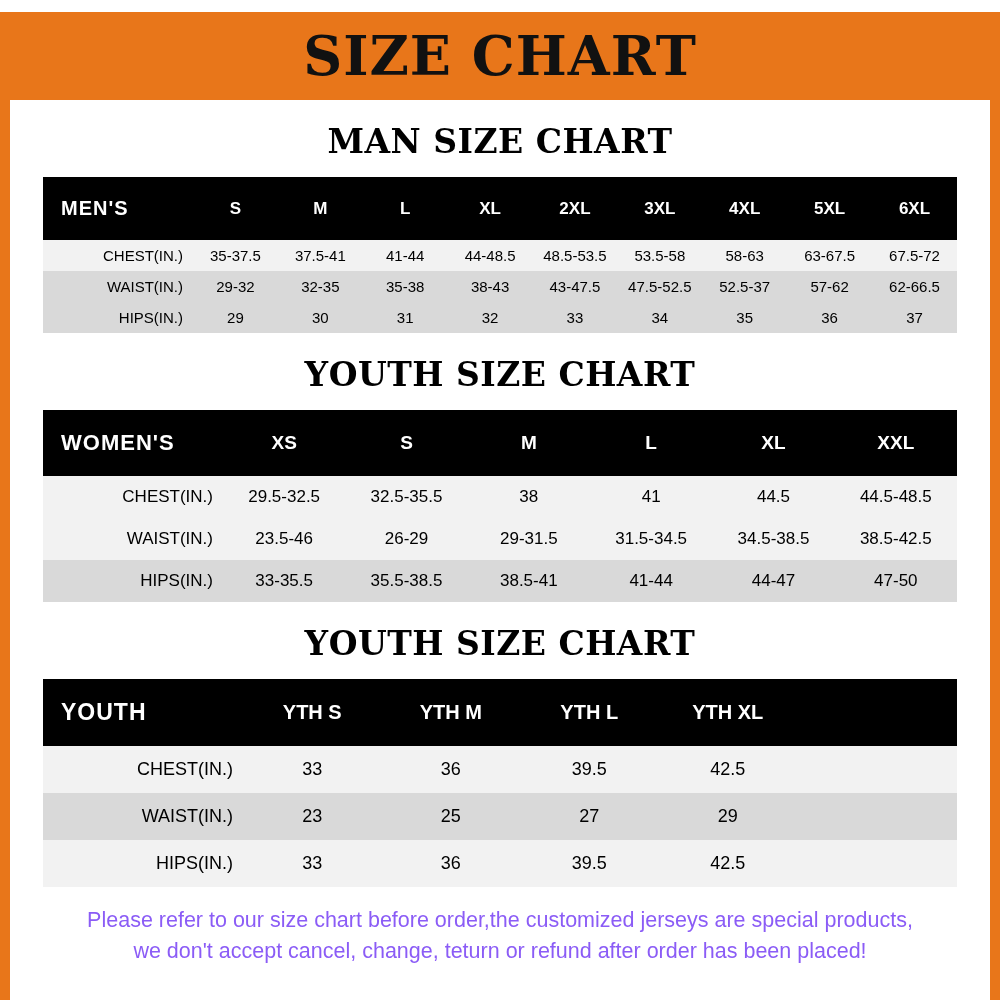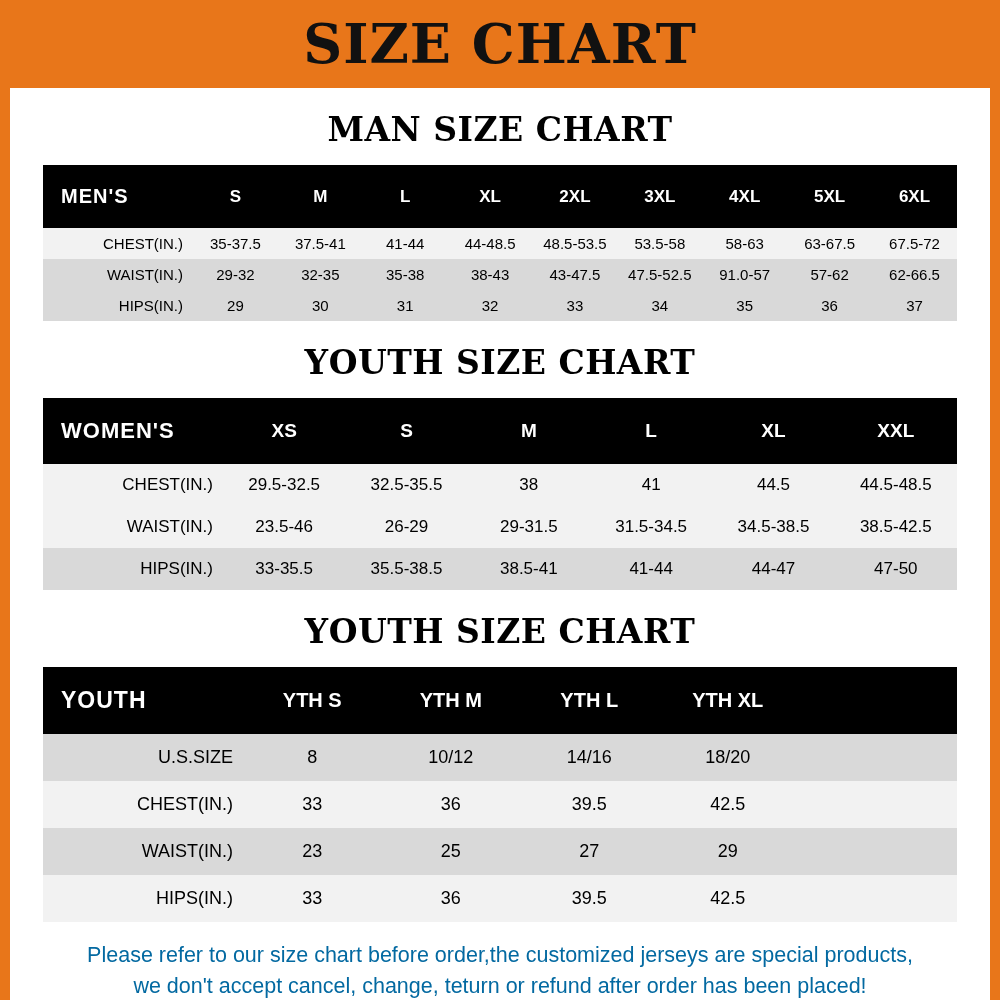--- a/index.html
+++ b/index.html
@@ -22,21 +22,21 @@
     border-left: 10px solid #e8761a;
     border-right: 10px solid #e8761a;
     background: #fff;
   }
   .banner {
     background: #e8761a;
     height: 88px;
     display: flex;
     align-items: center;
     justify-content: center;
-    margin: 0 -10px;
+    margin: 12px -10px;
   }
   .banner-title {
     font-family: "DejaVu Serif", serif;
     font-weight: bold;
     font-size: 54px;
     letter-spacing: 1px;
     color: #111;
     text-transform: uppercase;
   }
   .section {
@@ -96,21 +96,21 @@
   .women-table col.c0 { width: 180px; }
 
   
   .youth-table th { font-size: 20px; margin-top: 12px; }
   .youth-table th.first-col { font-size: 23px; }
   .youth-table td { font-size: 18px; padding: 13px 2px; }
   .youth-table col.c0 { width: 200px; }
   .youth-table col.cend { width: 160px; }
 
   .footnote {
-    color: #0369a1;
+    color: #8b5cf6;
     font-size: 21.5px;
     line-height: 1.45;
     text-align: center;
     padding: 18px 18px 0 18px;
   }
   .footnote div { white-space: nowrap; }
 </style>
 </head>
 <body>
 
@@ -161,21 +161,21 @@
           <td>67.5-72</td>
         </tr>
         <tr class="zebra-dark">
           <td class="first-col">WAIST(IN.)</td>
           <td>29-32</td>
           <td>32-35</td>
           <td>35-38</td>
           <td>38-43</td>
           <td>43-47.5</td>
           <td>47.5-52.5</td>
-          <td>91.0-57</td>
+          <td>52.5-37</td>
           <td>57-62</td>
           <td>62-66.5</td>
         </tr>
         <tr class="zebra-dark">
           <td class="first-col">HIPS(IN.)</td>
           <td>29</td>
           <td>30</td>
           <td>31</td>
           <td>32</td>
           <td>33</td>
@@ -254,28 +254,20 @@
       </colgroup>
       <tbody>
         <tr class="head-row">
           <th class="first-col">YOUTH</th>
           <th>YTH S</th>
           <th>YTH M</th>
           <th>YTH L</th>
           <th>YTH XL</th>
           <th></th>
         </tr>
-        <tr class="zebra-dark">
-          <td class="first-col">U.S.SIZE</td>
-          <td>8</td>
-          <td>10/12</td>
-          <td>14/16</td>
-          <td>18/20</td>
-          <td></td>
-        </tr>
         <tr class="zebra-light">
           <td class="first-col">CHEST(IN.)</td>
           <td>33</td>
           <td>36</td>
           <td>39.5</td>
           <td>42.5</td>
           <td></td>
         </tr>
         <tr class="zebra-dark">
           <td class="first-col">WAIST(IN.)</td>

